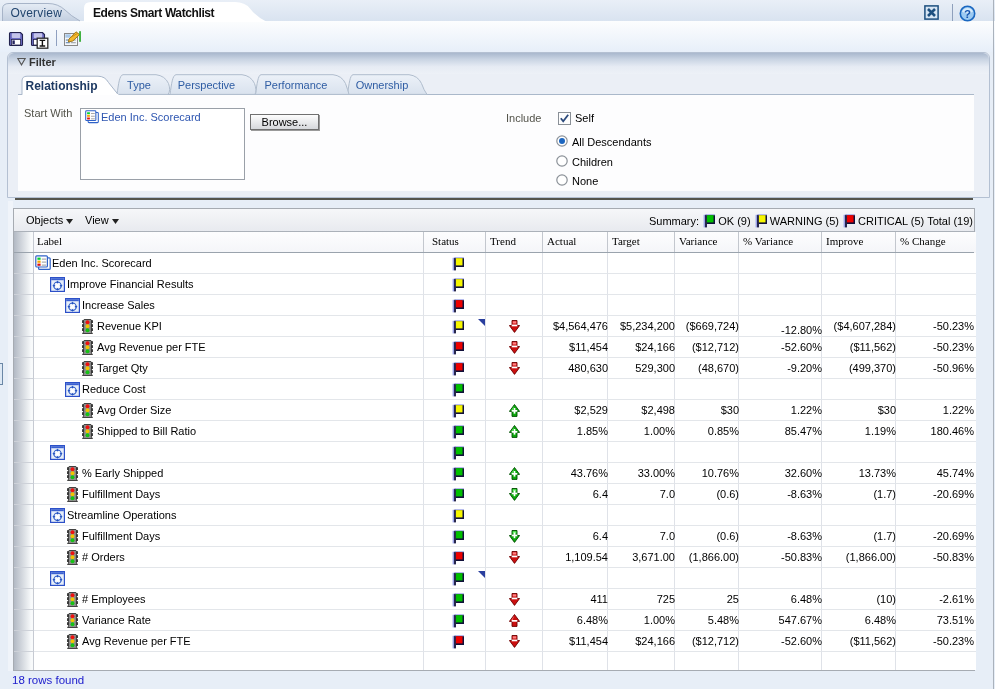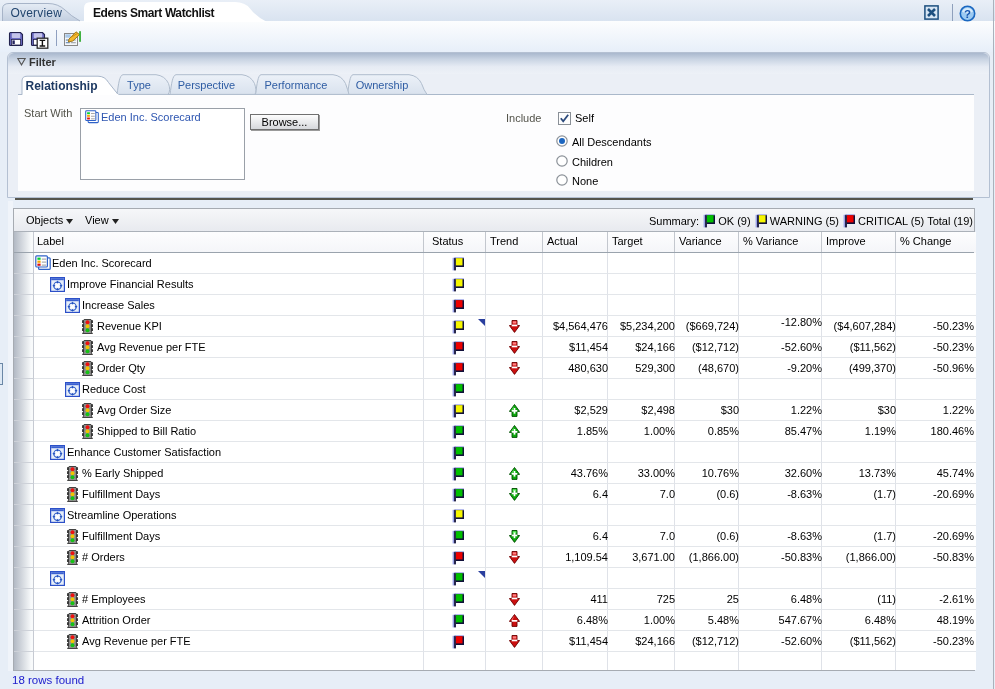--- a/index.html
+++ b/index.html
@@ -3,21 +3,21 @@
 <style>
 * { margin:0; padding:0; box-sizing:border-box; }
 body { width:995px; height:689px; position:relative; overflow:hidden;
   font-family:"Liberation Sans", sans-serif; font-size:11px;
   background:#e7eef7; }
 .abs { position:absolute; }
 .hc { position:absolute; background:linear-gradient(to right,#b2b9c4,#f8fafb 90%);
   border-right:1px solid #c6cad2; border-bottom:1px solid #cdd1d8; }
 .bc { position:absolute; background:#fff; border-right:1px solid #dfe2e8; border-bottom:1px solid #e3e6ea; }
 .hdc { position:absolute; height:36px; line-height:19px; background:linear-gradient(to bottom,#fdfdfe,#eef0f5);
-  border-right:1px solid #c3c7ce; color:#000; }
+  border-right:1px solid #c3c7ce; color:#000;font-family:Liberation Serif, serif; }
 .lbl { position:absolute; height:21px; line-height:21px; color:#000; white-space:nowrap; }
 .num { position:absolute; height:21px; line-height:21px; color:#000; text-align:right; white-space:nowrap; }
 </style></head>
 <body>
 <div class="abs" style="left:0;top:0;width:995px;height:21px;background:linear-gradient(to bottom,#e9eff7,#d9e3f0)"></div>
 <div class="abs" style="left:0;top:21px;width:995px;height:31px;background:linear-gradient(to bottom,#fcfdfe,#e7eff9)"></div>
 <svg width="400" height="22" style="position:absolute;left:0;top:0" viewBox="0 0 400 22">
 <defs>
 <linearGradient id="ovg" x1="0" y1="0" x2="0" y2="1">
         <stop offset="0" stop-color="#e5ecf5"></stop>
@@ -284,21 +284,21 @@
       <path d="M0 0 H7 V7 Z" fill="#2a3f9e"></path>
     </svg>
     <div style="position:absolute;left:495px;top:111px"><svg width="11" height="13" viewBox="0 0 11 13">
         <path d="M3 0.5 h5 v5 h2.6 L5.5 12.4 L0.4 5.5 H3 Z" fill="#cc0f0f" stroke="#6b0000" stroke-width="0.9"></path>
         <rect x="3.7" y="1.3" width="3.6" height="2.2" fill="#ff8080"></rect>
         <rect x="2.7" y="4.6" width="5.6" height="1.7" fill="#fff"></rect>
       </svg></div>
     <div class="num" style="left:529px;top:107px;width:65px">$4,564,476</div>
     <div class="num" style="left:594px;top:107px;width:67px">$5,234,200</div>
     <div class="num" style="left:661px;top:107px;width:64px">($669,724)</div>
-    <div class="num" style="left:725px;top:103px;width:83px">-12.80%</div>
+    <div class="num" style="left:725px;top:111px;width:83px">-12.80%</div>
     <div class="num" style="left:808px;top:107px;width:74px">($4,607,284)</div>
     <div class="num" style="left:882px;top:107px;width:78px">-50.23%</div>
     <div class="hc" style="left:0;top:128px;width:20px;height:21px"></div>
     <div class="bc" style="left:20px;top:128px;width:390px;height:21px;"></div>
     <div class="bc" style="left:410px;top:128px;width:62px;height:21px;"></div>
     <div class="bc" style="left:472px;top:128px;width:57px;height:21px;"></div>
     <div class="bc" style="left:529px;top:128px;width:65px;height:21px;"></div>
     <div class="bc" style="left:594px;top:128px;width:67px;height:21px;"></div>
     <div class="bc" style="left:661px;top:128px;width:64px;height:21px;"></div>
     <div class="bc" style="left:725px;top:128px;width:83px;height:21px;"></div>
@@ -350,21 +350,21 @@
 <rect x="0.2" y="5.2" width="1.8" height="2.8" fill="#111"></rect>
 <rect x="0.2" y="9.2" width="1.8" height="2.8" fill="#111"></rect>
 <rect x="9" y="1.2" width="1.8" height="2.8" fill="#111"></rect>
 <rect x="9" y="5.2" width="1.8" height="2.8" fill="#111"></rect>
 <rect x="9" y="9.2" width="1.8" height="2.8" fill="#111"></rect>
 <path d="M2.1 0.5 h6.8 l0.5 0.9 v11.7 l1.1 1.4 h-10 l1.1 -1.4 V1.4 Z" fill="#909090" stroke="#333" stroke-width="0.9"></path>
 <circle cx="5.5" cy="3.3" r="1.95" fill="#ee1111"></circle>
 <circle cx="5.5" cy="7.3" r="1.95" fill="#f2c400"></circle>
 <circle cx="5.5" cy="11.3" r="1.95" fill="#15c215"></circle>
 </svg></div>
-    <div class="lbl" style="left:83px;top:149px">Order Qty</div>
+    <div class="lbl" style="left:83px;top:149px">Target Qty</div>
     <div style="position:absolute;left:437px;top:153px"><svg width="13" height="14" viewBox="0 0 13 14">
 <rect x="1.6" y="0.8" width="1.5" height="12.6" fill="#9aa2e6"></rect>
 <rect x="3.1" y="0.8" width="1.8" height="12.6" fill="#10103a"></rect>
 <rect x="3.6" y="0.3" width="9.4" height="0.9" fill="#9aa2e6"></rect>
 <rect x="4.9" y="1.2" width="8.2" height="8.8" fill="#10103a"></rect>
 <rect x="4.9" y="1.2" width="6.6" height="7.2" fill="#ee0000"></rect>
 </svg></div>
     <div style="position:absolute;left:495px;top:153px"><svg width="11" height="13" viewBox="0 0 11 13">
         <path d="M3 0.5 h5 v5 h2.6 L5.5 12.4 L0.4 5.5 H3 Z" fill="#cc0f0f" stroke="#6b0000" stroke-width="0.9"></path>
         <rect x="3.7" y="1.3" width="3.6" height="2.2" fill="#ff8080"></rect>
@@ -501,21 +501,20 @@
     <div style="position:absolute;left:36px;top:236px"><svg width="15" height="15" viewBox="0 0 15 15">
 <rect x="0.6" y="0.6" width="13.8" height="13.8" fill="#e6eef9" stroke="#2c50c8" stroke-width="1.2"></rect>
 <rect x="1.2" y="1.2" width="12.6" height="2" fill="#3a60d0"></rect>
 <circle cx="7.5" cy="8.7" r="3.7" fill="#f2f6fc" stroke="#2656c6" stroke-width="1.1"></circle>
 <path d="M7.5 3.6 l1.1 1.8 -1.1 1.1 -1.1 -1.1 Z" fill="#2050c0"></path>
 <path d="M7.5 13.8 l1.1 -1.8 -1.1 -1.1 -1.1 1.1 Z" fill="#2050c0"></path>
 <path d="M2.4 8.7 l1.8 -1.1 1.1 1.1 -1.1 1.1 Z" fill="#2050c0"></path>
 <path d="M12.6 8.7 l-1.8 -1.1 -1.1 1.1 1.1 1.1 Z" fill="#2050c0"></path>
 <circle cx="7.5" cy="8.7" r="1.5" fill="#fff"></circle>
 </svg></div>
-    <div class="lbl" style="left:53px;top:233px">Enhance Customer Satisfaction</div>
     <div style="position:absolute;left:437px;top:237px"><svg width="13" height="14" viewBox="0 0 13 14">
 <rect x="1.6" y="0.8" width="1.5" height="12.6" fill="#9aa2e6"></rect>
 <rect x="3.1" y="0.8" width="1.8" height="12.6" fill="#10103a"></rect>
 <rect x="3.6" y="0.3" width="9.4" height="0.9" fill="#9aa2e6"></rect>
 <rect x="4.9" y="1.2" width="8.2" height="8.8" fill="#10103a"></rect>
 <rect x="4.9" y="1.2" width="6.6" height="7.2" fill="#00c000"></rect>
 </svg></div>
     <div class="hc" style="left:0;top:254px;width:20px;height:21px"></div>
     <div class="bc" style="left:20px;top:254px;width:390px;height:21px;"></div>
     <div class="bc" style="left:410px;top:254px;width:62px;height:21px;"></div>
@@ -773,21 +772,21 @@
 </svg></div>
     <div style="position:absolute;left:495px;top:384px"><svg width="11" height="13" viewBox="0 0 11 13">
         <path d="M3 0.5 h5 v5 h2.6 L5.5 12.4 L0.4 5.5 H3 Z" fill="#cc0f0f" stroke="#6b0000" stroke-width="0.9"></path>
         <rect x="3.7" y="1.3" width="3.6" height="2.2" fill="#ff8080"></rect>
         <rect x="2.7" y="4.6" width="5.6" height="1.7" fill="#fff"></rect>
       </svg></div>
     <div class="num" style="left:529px;top:380px;width:65px">411</div>
     <div class="num" style="left:594px;top:380px;width:67px">725</div>
     <div class="num" style="left:661px;top:380px;width:64px">25</div>
     <div class="num" style="left:725px;top:380px;width:83px">6.48%</div>
-    <div class="num" style="left:808px;top:380px;width:74px">(11)</div>
+    <div class="num" style="left:808px;top:380px;width:74px">(10)</div>
     <div class="num" style="left:882px;top:380px;width:78px">-2.61%</div>
     <div class="hc" style="left:0;top:401px;width:20px;height:21px"></div>
     <div class="bc" style="left:20px;top:401px;width:390px;height:21px;"></div>
     <div class="bc" style="left:410px;top:401px;width:62px;height:21px;"></div>
     <div class="bc" style="left:472px;top:401px;width:57px;height:21px;"></div>
     <div class="bc" style="left:529px;top:401px;width:65px;height:21px;"></div>
     <div class="bc" style="left:594px;top:401px;width:67px;height:21px;"></div>
     <div class="bc" style="left:661px;top:401px;width:64px;height:21px;"></div>
     <div class="bc" style="left:725px;top:401px;width:83px;height:21px;"></div>
     <div class="bc" style="left:808px;top:401px;width:74px;height:21px;"></div>
@@ -797,39 +796,39 @@
 <rect x="0.2" y="5.2" width="1.8" height="2.8" fill="#111"></rect>
 <rect x="0.2" y="9.2" width="1.8" height="2.8" fill="#111"></rect>
 <rect x="9" y="1.2" width="1.8" height="2.8" fill="#111"></rect>
 <rect x="9" y="5.2" width="1.8" height="2.8" fill="#111"></rect>
 <rect x="9" y="9.2" width="1.8" height="2.8" fill="#111"></rect>
 <path d="M2.1 0.5 h6.8 l0.5 0.9 v11.7 l1.1 1.4 h-10 l1.1 -1.4 V1.4 Z" fill="#909090" stroke="#333" stroke-width="0.9"></path>
 <circle cx="5.5" cy="3.3" r="1.95" fill="#ee1111"></circle>
 <circle cx="5.5" cy="7.3" r="1.95" fill="#f2c400"></circle>
 <circle cx="5.5" cy="11.3" r="1.95" fill="#15c215"></circle>
 </svg></div>
-    <div class="lbl" style="left:68px;top:401px">Attrition Order</div>
+    <div class="lbl" style="left:68px;top:401px">Variance Rate</div>
     <div style="position:absolute;left:437px;top:405px"><svg width="13" height="14" viewBox="0 0 13 14">
 <rect x="1.6" y="0.8" width="1.5" height="12.6" fill="#9aa2e6"></rect>
 <rect x="3.1" y="0.8" width="1.8" height="12.6" fill="#10103a"></rect>
 <rect x="3.6" y="0.3" width="9.4" height="0.9" fill="#9aa2e6"></rect>
 <rect x="4.9" y="1.2" width="8.2" height="8.8" fill="#10103a"></rect>
 <rect x="4.9" y="1.2" width="6.6" height="7.2" fill="#00c000"></rect>
 </svg></div>
     <div style="position:absolute;left:495px;top:405px"><svg width="11" height="13" viewBox="0 0 11 13">
         <path d="M3 12.4 v-5 H0.4 L5.5 0.5 L10.6 7.4 H8 v5 Z" fill="#cc0f0f" stroke="#6b0000" stroke-width="0.9"></path>
         <path d="M5.5 1.6 L2.2 6.2 L3.4 6.2 Z" fill="#ff8080"></path>
         <rect x="2.7" y="6" width="5.6" height="1.7" fill="#fff"></rect>
       </svg></div>
     <div class="num" style="left:529px;top:401px;width:65px">6.48%</div>
     <div class="num" style="left:594px;top:401px;width:67px">1.00%</div>
     <div class="num" style="left:661px;top:401px;width:64px">5.48%</div>
     <div class="num" style="left:725px;top:401px;width:83px">547.67%</div>
     <div class="num" style="left:808px;top:401px;width:74px">6.48%</div>
-    <div class="num" style="left:882px;top:401px;width:78px">48.19%</div>
+    <div class="num" style="left:882px;top:401px;width:78px">73.51%</div>
     <div class="hc" style="left:0;top:422px;width:20px;height:21px"></div>
     <div class="bc" style="left:20px;top:422px;width:390px;height:21px;"></div>
     <div class="bc" style="left:410px;top:422px;width:62px;height:21px;"></div>
     <div class="bc" style="left:472px;top:422px;width:57px;height:21px;"></div>
     <div class="bc" style="left:529px;top:422px;width:65px;height:21px;"></div>
     <div class="bc" style="left:594px;top:422px;width:67px;height:21px;"></div>
     <div class="bc" style="left:661px;top:422px;width:64px;height:21px;"></div>
     <div class="bc" style="left:725px;top:422px;width:83px;height:21px;"></div>
     <div class="bc" style="left:808px;top:422px;width:74px;height:21px;"></div>
     <div class="bc" style="left:882px;top:422px;width:80px;height:21px;border-right:none;"></div>

